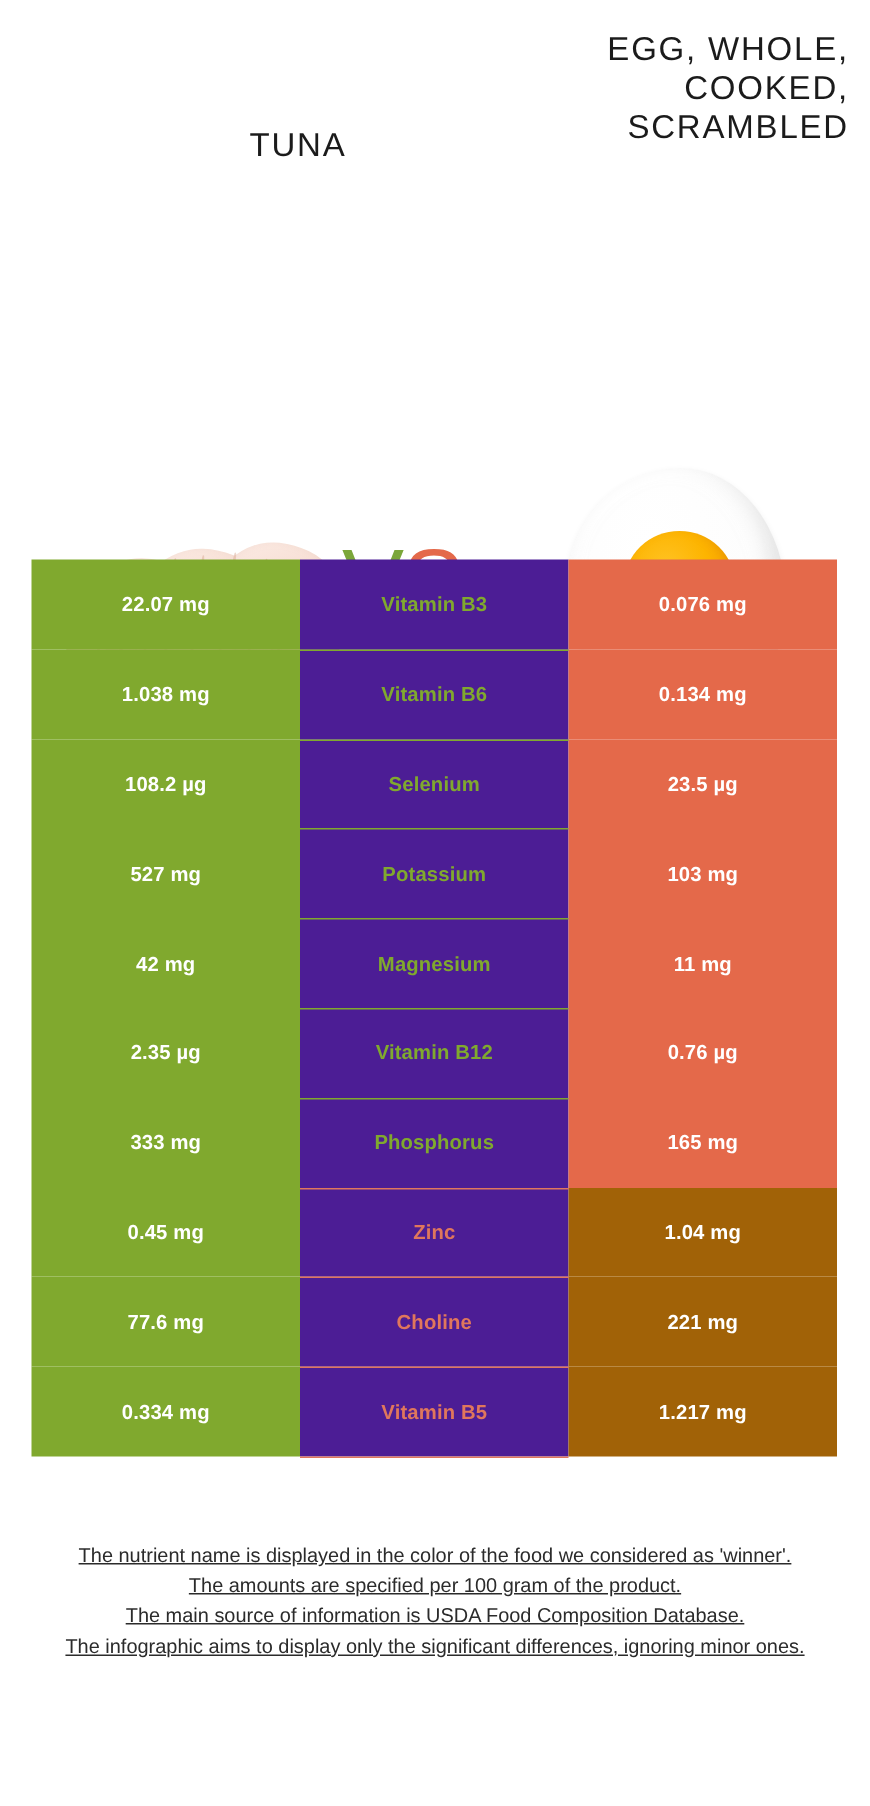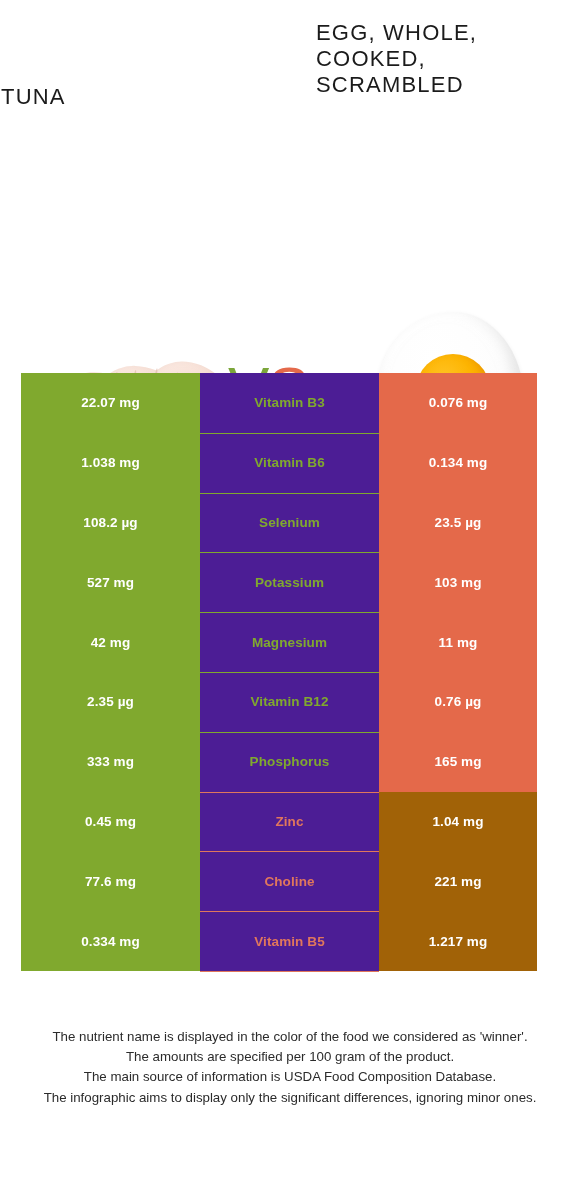--- a/index.html
+++ b/index.html
@@ -15,21 +15,21 @@
   .titles { position:absolute; top:0; left:0; width:580px; height:140px; }
   .title {
     position:absolute;
     font-family:"Liberation Sans", sans-serif;
     font-weight:300;
     color:#1b1b1b;
     text-transform:uppercase;
     letter-spacing:1.2px;
     line-height:1.18;
     font-size:22px;
-    text-align:left;
+    text-align:right;
   }
   .title-left  { left:1px;  top:84px; width:230px; }
   .title-right { right:14px; top:20px; width:250px; }
 
   
   .hero { position:absolute; top:150px; left:0; width:580px; height:205px; }
 
   .vs {
     position:absolute; left:228px; top:203px;
     font-size:62px; font-weight:400; letter-spacing:-1px;
@@ -92,37 +92,37 @@
   .row { display:flex; height:59.8px; position:relative; }
   .row + .row::before {
     content:""; position:absolute; left:0; right:0; top:0; height:1px;
   }
   .cell {
     display:flex; align-items:center; justify-content:center;
     font-size:13.5px; font-weight:600; letter-spacing:.1px;
   }
   .cell-left  { width:179px; color:#ffffff; }
   .cell-mid   { width:179px; background:#4c1d95; }
-  .cell-right { width:158px; color:#ffffff; }
+  .cell-right { width:179px; color:#ffffff; }
 
   .win-left  .cell-left  { background:#80a92e; }
   .win-left  .cell-right { background:#e4694a; }
   .win-right .cell-left  { background:#80a92e; }
   .win-right .cell-right { background:#a16207; }
 
   .name-green  { color:#80a92e; }
   .name-orange { color:#e0775c; }
   .mid-rule { position:absolute; left:179px; width:179px; top:0; height:1px; }
 
   
   .footer {
     position:absolute; left:20px; top:1027px; width:540px;
     text-align:center; font-size:13.3px; color:#2b2b2b; line-height:1.52;
   }
-  .footer p { margin:0; }
+  .footer p { margin:0;text-decoration:underline; }
 </style>
 </head>
 <body>
 
 <div class="page">
 
   <div class="titles">
     <div class="title title-left">Tuna</div>
     <div class="title title-right">Egg, whole, cooked, scrambled</div>
   </div>

